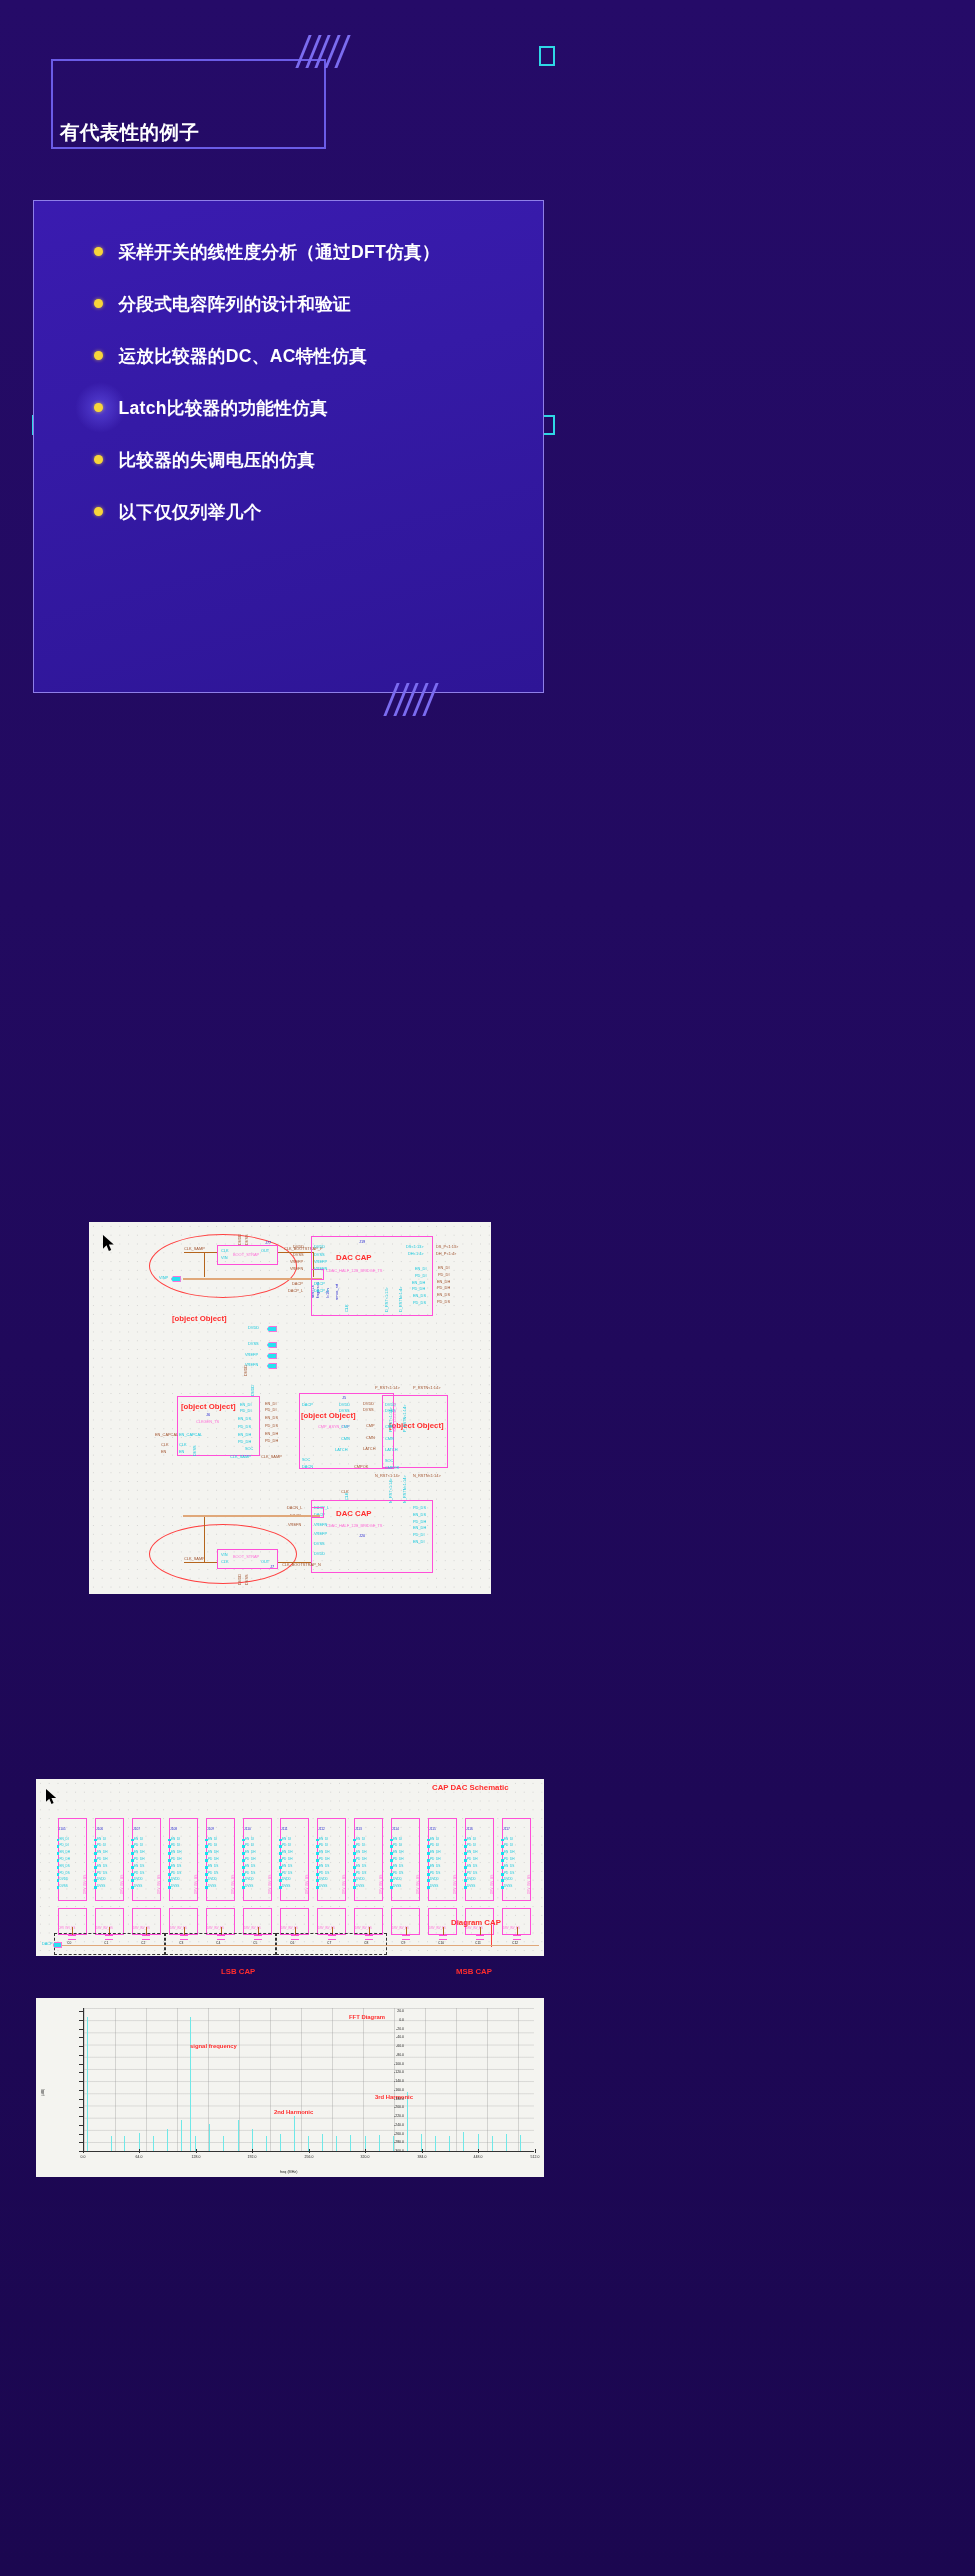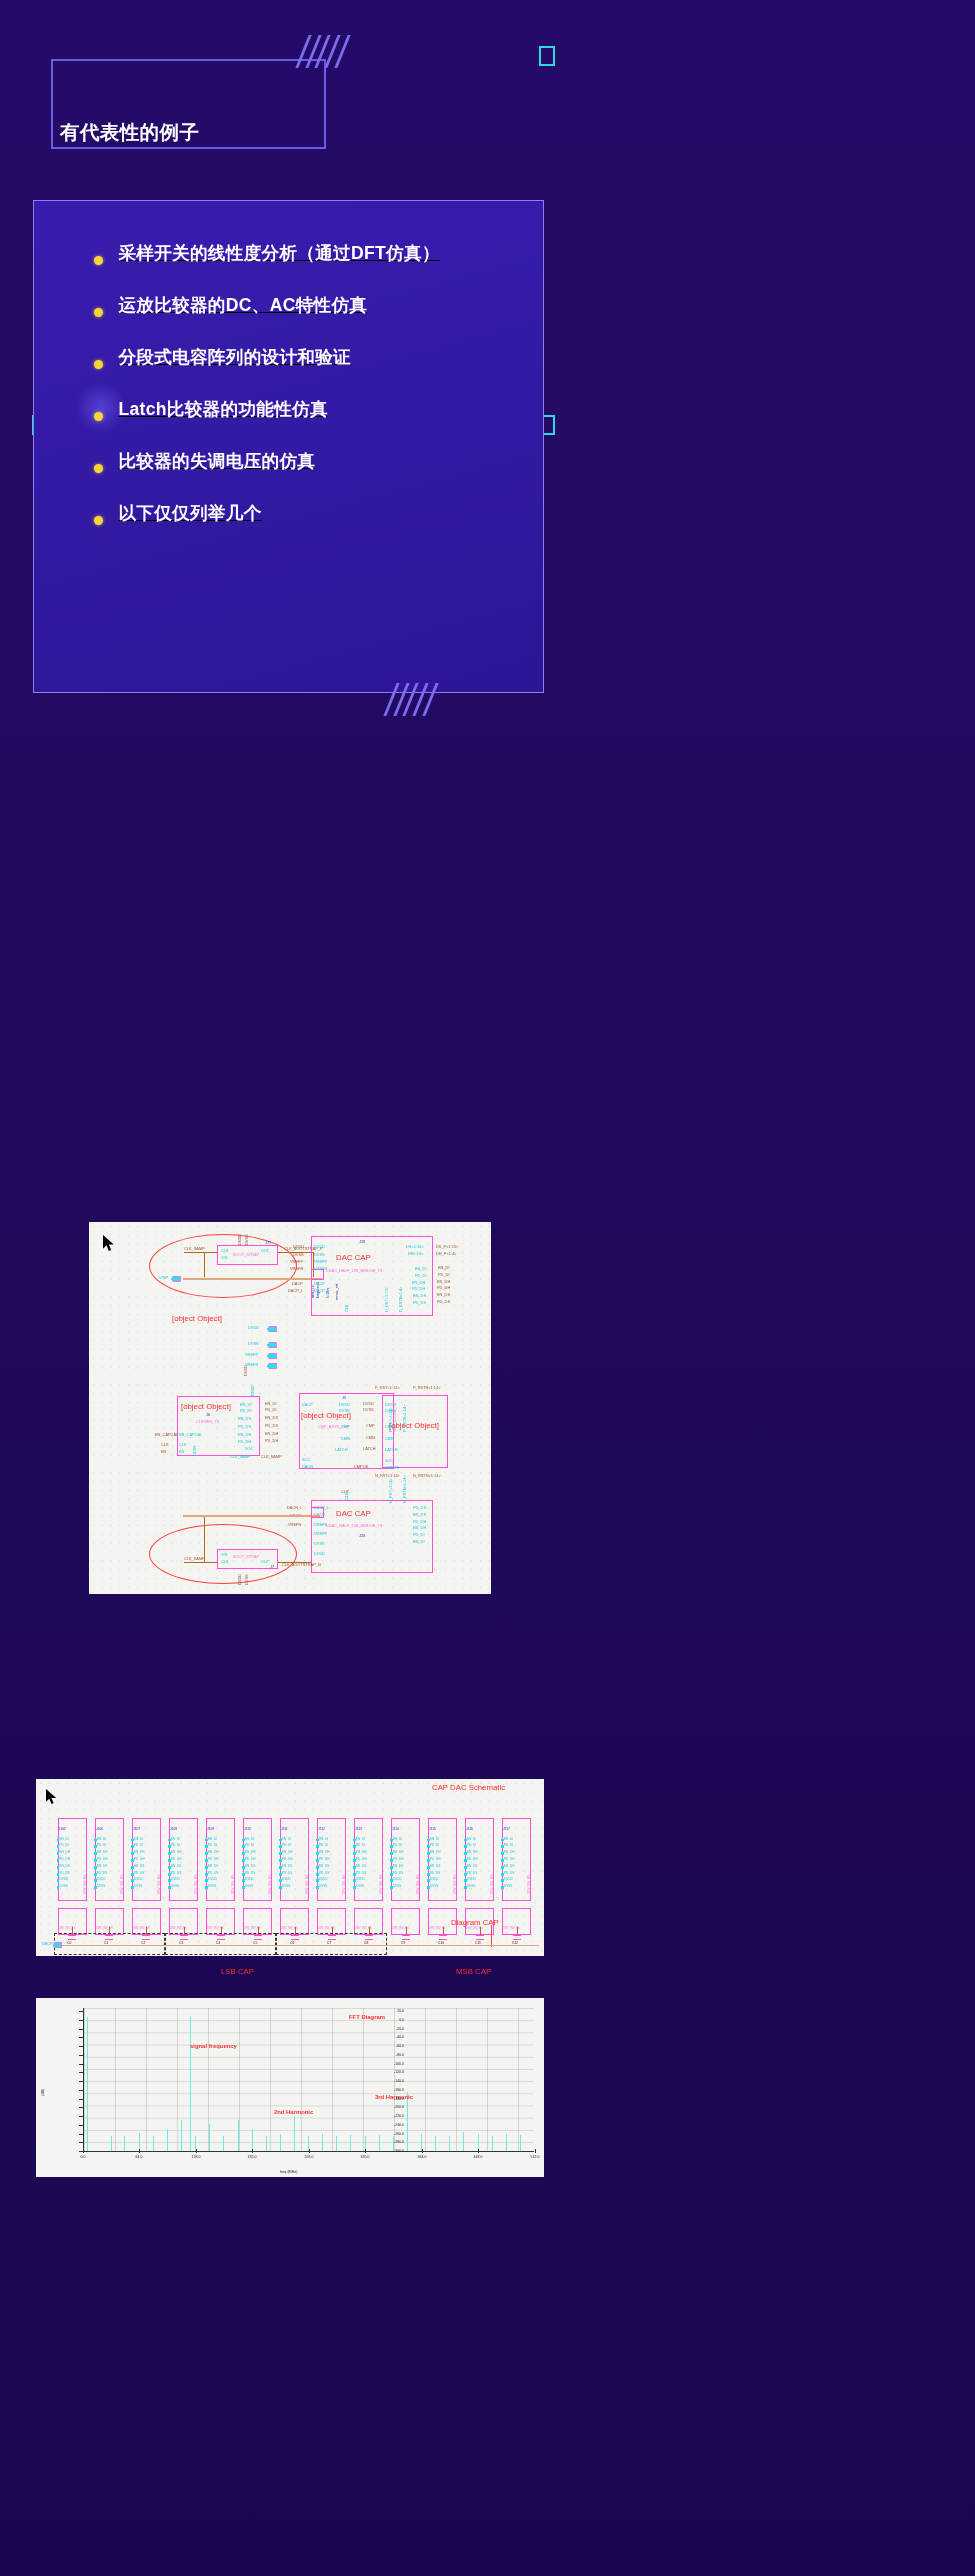--- a/index.html
+++ b/index.html
@@ -58,21 +58,21 @@
   .panel {
     position: absolute; left: 33px; top: 200px; width: 511px; height: 493px;
     border: 1px solid #8f7fe8;
     background: linear-gradient(165deg, #3a1bb0 0%, #351aa6 40%, #2e1596 100%);
   }
   .panel .glow {
     position: absolute; left: 41px; top: 181px; width: 51px; height: 51px;
     border-radius: 50%; background: radial-gradient(circle, rgba(90,70,220,.85) 0%, rgba(60,40,170,0) 70%);
   }
   .bullets { position: absolute; left: 60px; top: 37px; width: 439px; }
-  .bullet-row { display: flex; align-items: flex-end; height: 27px; margin-bottom: 25px; text-decoration: underline; }
+  .bullet-row { display: flex; align-items: center; height: 27px; margin-bottom: 25px; }
   .dot {
     width: 8.8px; height: 8.8px; border-radius: 50%; background: #f7d53a;
     flex: 0 0 auto; margin-right: 15.6px; box-shadow: 0 0 3.9px rgba(247,213,58,.7);
   }
   .bullet-label { color: #ffffff; font-size: 17.6px; font-weight: bold; letter-spacing: 0.3px; white-space: nowrap; }
 
   
   .fig { position: absolute; background: #f4f4f0; }
   .fig-sch { left: 89px; top: 1222px; width: 402px; height: 372px; }
   .fig-cap { left: 36px; top: 1779px; width: 508px; height: 177px; }
@@ -91,21 +91,21 @@
   .wire { position: absolute; background: #b5651d; }
   .wire.h { height: 1px; }
   .wire.v { width: 1px; }
   .wire.lt { background: #e0a87a; }
   .pin { position: absolute; width: 2.9px; height: 2.9px; background: #17e0ef; }
   .lbl { position: absolute; font-family: "Liberation Sans", sans-serif; white-space: nowrap; line-height: 1; }
   .lbl.cy { color: #17c8dd; font-size: 3.9px; }
   .lbl.br { color: #a0522d; font-size: 3.9px; }
   .lbl.pk { color: #ff6fd8; font-size: 3.9px; }
   .lbl.bl { color: #2b2bd0; font-size: 3.9px; }
-  .lbl.red-t { color: #ff2d2d; font-size: 7.8px; font-weight: normal; }
+  .lbl.red-t { color: #ff2d2d; font-size: 7.8px; font-weight: bold; }
   .lbl.red-s { color: #ff2d2d; font-size: 5.9px; font-weight: bold; }
   .lbl.vert { transform-origin: left top; transform: rotate(-90deg); }
   .ellipse { position: absolute; border: 1.2px solid #ff4040; border-radius: 50%; }
   .cursor { position: absolute; width: 0; height: 0; }
   .cursor svg { display: block; }
   .port { position: absolute; width: 9.8px; height: 5.9px; background: #28e0f0;
           clip-path: polygon(0% 50%, 22% 0%, 100% 0%, 100% 100%, 22% 100%); border: 0.5px solid #ff6fd8; }
 
   
   .fft-plot { position: absolute; left: 47px; top: 9.8px; right: 9.8px; bottom: 25px; border-left: 1px solid #333; border-bottom: 1px solid #333; }
@@ -146,25 +146,25 @@
 
   <div class="panel">
     <div class="glow"></div>
     <div class="bullets">
       <div class="bullet-row">
         <span class="dot"></span>
         <span class="bullet-label">采样开关的线性度分析（通过DFT仿真）</span>
       </div>
       <div class="bullet-row">
         <span class="dot"></span>
-        <span class="bullet-label">运放比较器的DC、AC特性仿真</span>
+        <span class="bullet-label">分段式电容阵列的设计和验证</span>
       </div>
       <div class="bullet-row">
         <span class="dot"></span>
-        <span class="bullet-label">分段式电容阵列的设计和验证</span>
+        <span class="bullet-label">运放比较器的DC、AC特性仿真</span>
       </div>
       <div class="bullet-row">
         <span class="dot"></span>
         <span class="bullet-label">Latch比较器的功能性仿真</span>
       </div>
       <div class="bullet-row">
         <span class="dot"></span>
         <span class="bullet-label">比较器的失调电压的仿真</span>
       </div>
       <div class="bullet-row">

